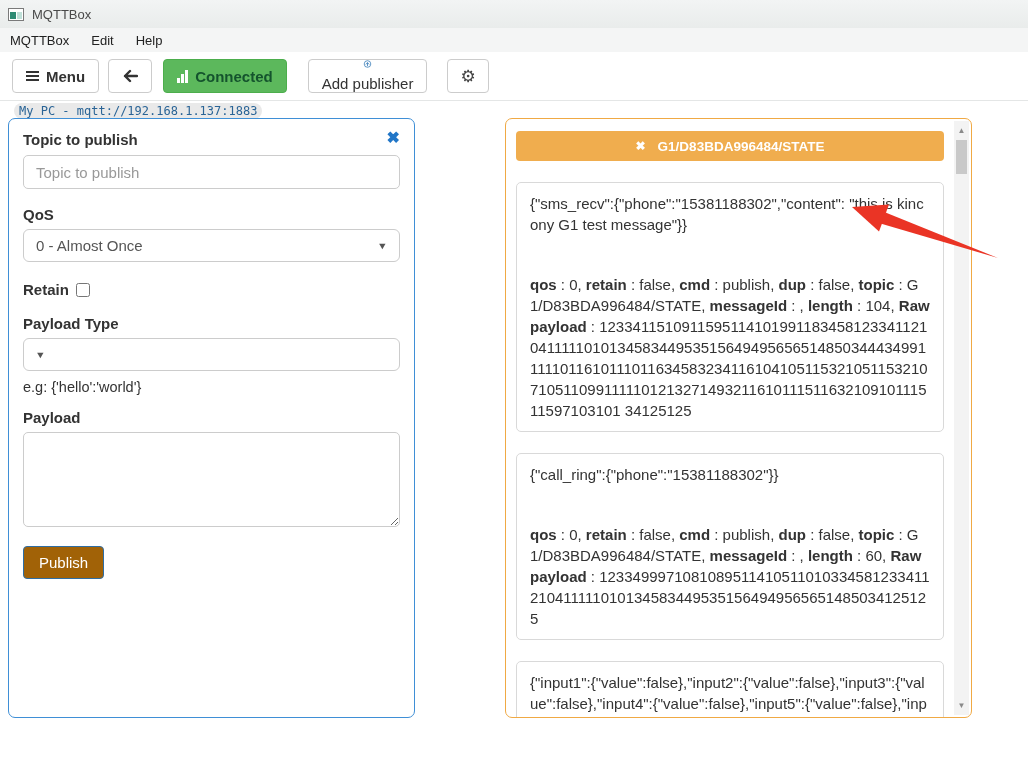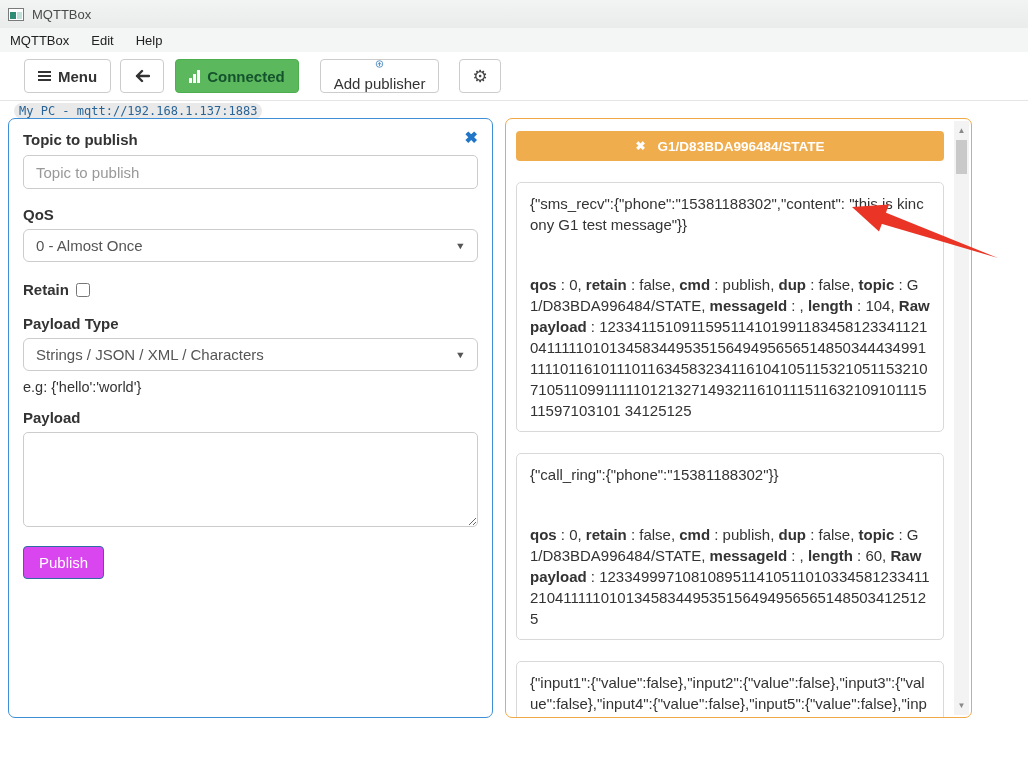--- a/index.html
+++ b/index.html
@@ -14,59 +14,59 @@
   .app-icon::before { content:""; position:absolute; left:1px; top:3px; width:6px; height:7px; background:#2e8b74; }
   .app-icon::after { content:""; position:absolute; left:8px; top:3px; width:5px; height:7px; background:#bfe0d8; }
   .title-text { font-size:13px; color:#4a4a4a; }
 
   .menubar { position:absolute; left:0; top:28px; width:1028px; height:24px;
     background:#f4f5f5; display:flex; align-items:center; padding-left:6px; }
   .menu-item { font-size:13px; color:#222; padding:3px 10px 3px 4px; margin-right:8px; cursor:default; }
 
   
   .toolbar { position:absolute; left:0; top:52px; width:1028px; height:49px; background:#fff;
-    border-bottom:1px solid #e4e6e6; display:flex; align-items:center; padding-left:24px; }
+    border-bottom:1px solid #e4e6e6; display:flex; align-items:center; padding-left:12px; }
   .tbtn { height:34px; background:#fff; border:1px solid #ccc; border-radius:4px;
     display:inline-flex; align-items:center; gap:7px; padding:0 13px; font-size:15px; color:#333; cursor:pointer; }
   .tbtn + .tbtn { margin-left:9px; }
   .tbtn.bold { font-weight:bold; }
   .tbtn.green { background:#5cb85c; border-color:#4cae4c; color:#14532d; font-weight:600; margin-left:11px; }
   .tbtn.pub { margin-left:21px;flex-direction:column; }
   .tbtn.sub { margin-left:20px; }
   .tbtn.gear { margin-left:20px; padding:0 12px; font-size:17px; color:#444; }
   .hamburger { display:inline-flex; flex-direction:column; gap:2px; }
   .hamburger i { width:13px; height:2px; background:#333; }
   .bars { display:inline-flex; align-items:flex-end; gap:1px; height:13px; }
   .bars i { width:3px; background:#fff; }
   .bars i:nth-child(1){height:5px;} .bars i:nth-child(2){height:9px;} .bars i:nth-child(3){height:13px;}
 
   
   .conn-chip { position:absolute; left:14px; top:103px; background:#e9e9e9; color:#2a6496;
     font-family:"DejaVu Sans Mono", monospace; font-size:12px; padding:1px 5px; border-radius:8px; }
 
   
-  .pubpanel { position:absolute; left:8px; top:118px; width:485px; height:600px;
+  .pubpanel { position:absolute; left:8px; top:118px; width:407px; height:600px;
     border:1.5px solid #3f8fd6; border-radius:7px; background:#fff; padding:12px 14px; }
   .pub-head { display:flex; justify-content:space-between; align-items:flex-start; margin-bottom:7px; }
   .sec-label { font-size:15px; font-weight:bold; color:#333; }
   .x-close { color:#2176c7; font-size:16px; font-weight:bold; line-height:14px; cursor:pointer; }
   .txt-input { width:100%; height:34px; border:1px solid #ccc; border-radius:5px; padding:6px 12px;
     font-size:15px; font-family:"Liberation Sans",sans-serif; color:#555; outline:none; }
   .txt-input::placeholder { color:#999; }
   .fakesel { width:100%; height:33px; border:1px solid #ccc; border-radius:6px; padding:6px 12px;
     font-size:15px; color:#555; display:flex; align-items:center; justify-content:space-between; cursor:pointer; background:#fff; }
   .caret { font-size:9px; color:#555; transform:scaleX(1.2); }
   .gap17 { margin-top:17px; }
   .gap6 { margin-top:6px; }
   .retain-row { margin-top:19px; display:flex; align-items:center; gap:7px; }
   .retain-row input { width:14px; height:14px; }
   .hint { font-size:14.5px; color:#333; margin-top:8px; }
   .payload-ta { width:100%; height:95px; border:1px solid #ccc; border-radius:5px; margin-top:6px;
     resize:both; font-family:"Liberation Sans",sans-serif; font-size:15px; padding:6px 10px; color:#555; outline:none; }
-  .publish-btn { margin-top:15px; background:#d946ef; border:1px solid #2e6da4; color:#fff;
+  .publish-btn { margin-top:15px; background:#a16207; border:1px solid #2e6da4; color:#fff;
     font-size:15px; border-radius:4px; padding:7px 15px; cursor:pointer; font-family:"Liberation Sans",sans-serif; }
 
   
   .subpanel { position:absolute; left:505px; top:118px; width:467px; height:600px;
     border:1.5px solid #f0a944; border-radius:7px; background:#fff; overflow:hidden; }
   .sub-content { position:absolute; left:0; top:0; right:17px; bottom:0; padding:12px 10px 0 10px; overflow:hidden; }
   .sub-topic-btn { height:30px; background:#f0ad4e; border-radius:4px; color:#fff; font-weight:bold; font-size:13.5px;
     display:flex; align-items:center; justify-content:center; gap:12px; cursor:pointer; }
   .sub-topic-btn .wx { font-size:12px; font-weight:bold; cursor:pointer; }
   .msg-card { border:1px solid #d9d9d9; border-radius:5px; background:#fff; padding:10px 13px; margin-top:21px;
@@ -149,21 +149,20 @@
     <div class="fakesel gap6">
       <span>0 - Almost Once</span>
       <span class="caret">▼</span>
     </div>
     <div class="retain-row">
       <span class="sec-label">Retain</span>
       <input type="checkbox" style="">
     </div>
     <div class="sec-label gap17">Payload Type</div>
     <div class="fakesel gap6">
-      <span>Strings / JSON / XML / Characters</span>
       <span class="caret">▼</span>
     </div>
     <div class="hint">e.g: {'hello':'world'}</div>
     <div class="sec-label" style="margin-top:14px;">Payload</div>
     <textarea class="payload-ta" style=""></textarea>
     <div>
       <button class="publish-btn">Publish</button>
     </div>
   </div>
 

